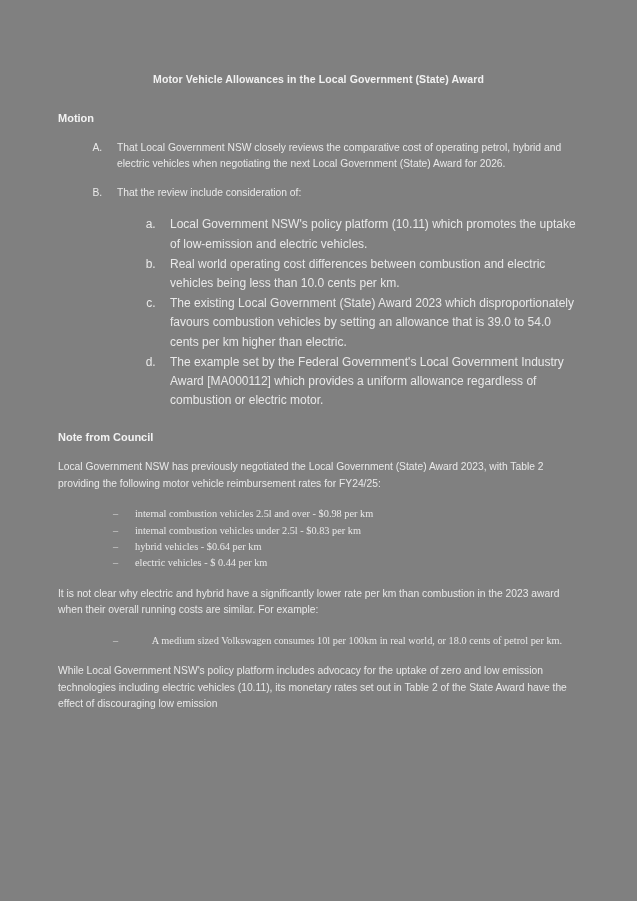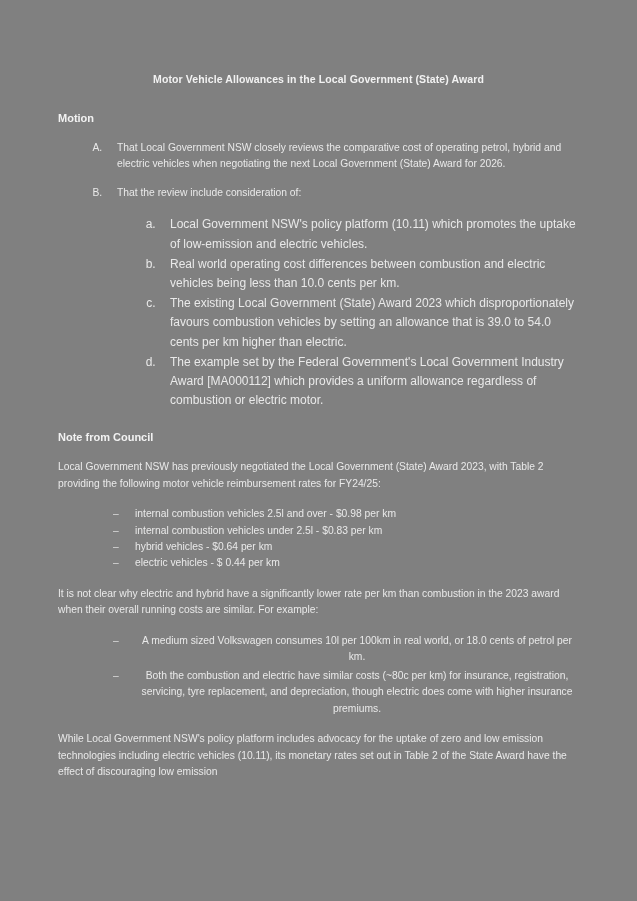--- a/index.html
+++ b/index.html
@@ -73,20 +73,21 @@
     margin: 0 0 14px 0;
     padding-left: 55px;
   }
   ul.dash-list > li {
     font-size: 10.3px;
     line-height: 1.60;
     color: #e9e9e9;
     position: relative;
     padding-left: 22px;
     margin-bottom: 0px;
+    font-family: Liberation Serif, serif;
   }
   ul.dash-list > li::before {
     content: "\2013";
     position: absolute;
     left: 0;
     top: 0;
     color: #dcdcdc;
   }
   ul.dash-list.spaced > li {
     margin-bottom: 2px;
@@ -146,20 +147,17 @@
       <span>electric vehicles - $ 0.44 per km</span>
     </li>
   </ul>
 
   <p class="body-text">It is not clear why electric and hybrid have a significantly lower rate per km than combustion in the 2023 award when their overall running costs are similar. For example:</p>
 
   <ul class="dash-list spaced">
     <li>
       <span>A medium sized Volkswagen consumes 10l per 100km in real world, or 18.0 cents of petrol per km.</span>
     </li>
-    <li>
-      <span>Both the combustion and electric have similar costs (~80c per km) for insurance, registration, servicing, tyre replacement, and depreciation, though electric does come with higher insurance premiums.</span>
-    </li>
   </ul>
 
   <p class="body-text">While Local Government NSW's policy platform includes advocacy for the uptake of zero and low emission technologies including electric vehicles (10.11), its monetary rates set out in Table 2 of the State Award have the effect of discouraging low emission</p>
 
 </div>
 
 </body></html>

